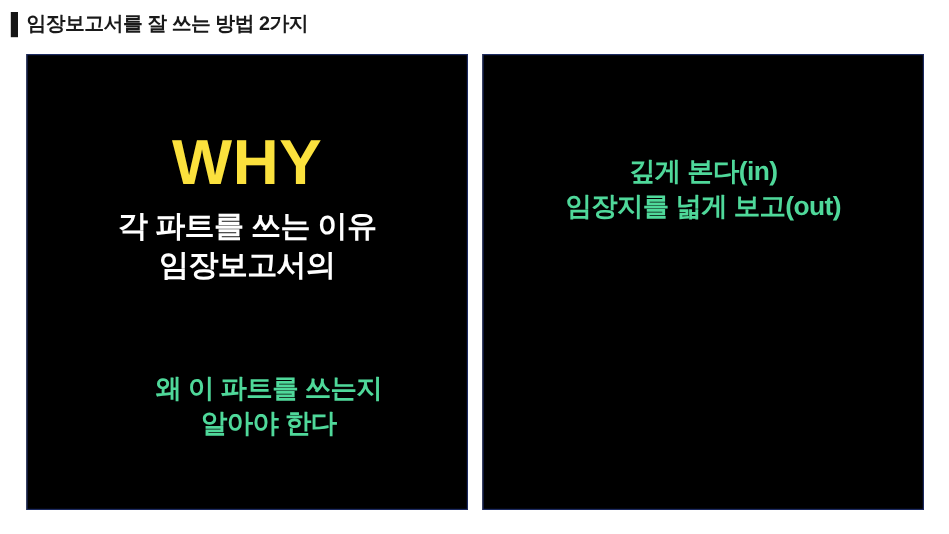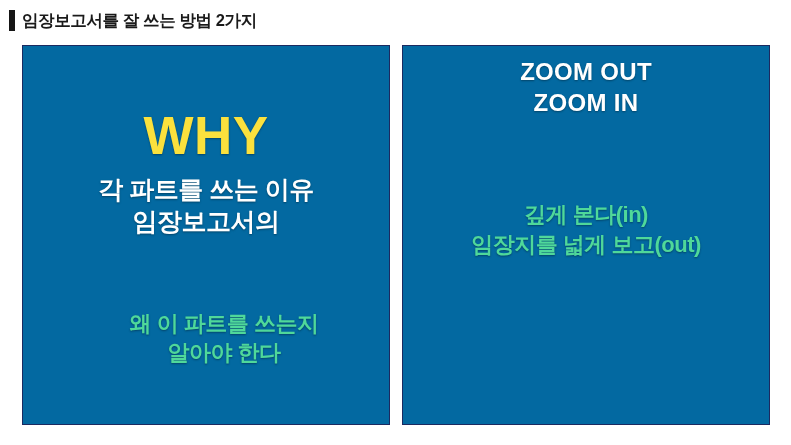--- a/index.html
+++ b/index.html
@@ -54,21 +54,21 @@
     left: 22px;
     top: 45px;
     width: 748px;
     height: 380px;
     display: flex;
     justify-content: space-between;
   }
   .panel {
     width: 368px;
     height: 380px;
-    background: #0369a1;
+    background: #000000;
     border: 1px solid #1c2a60;
     box-sizing: border-box;
     position: relative;
     overflow: hidden;
   }
   .panel-inner {
     position: absolute;
     left: 0;
     right: 0;
     top: 0;
@@ -149,24 +149,20 @@
         <div class="note-block left-note">
           <div class="note-line">왜 이 파트를 쓰는지</div>
           <div class="note-line">알아야 한다</div>
         </div>
       </div>
     </div>
 
     <div class="panel">
       <div class="panel-inner">
 
-        <div class="sub-block">
-          <div class="sub-line sub-en">ZOOM OUT</div>
-          <div class="sub-line sub-en">ZOOM IN</div>
-        </div>
 
         <div class="note-block right-note">
           <div class="note-line">깊게 본다(in)</div>
           <div class="note-line">임장지를 넓게 보고(out)</div>
         </div>
       </div>
     </div>
 
   </div>
 </div>

